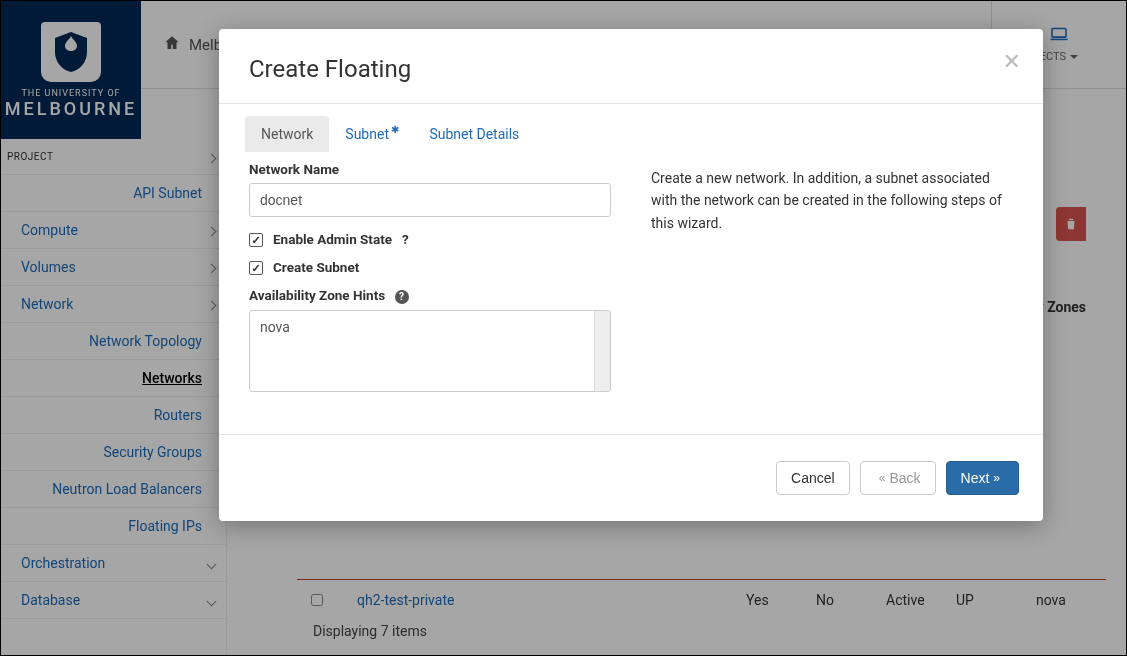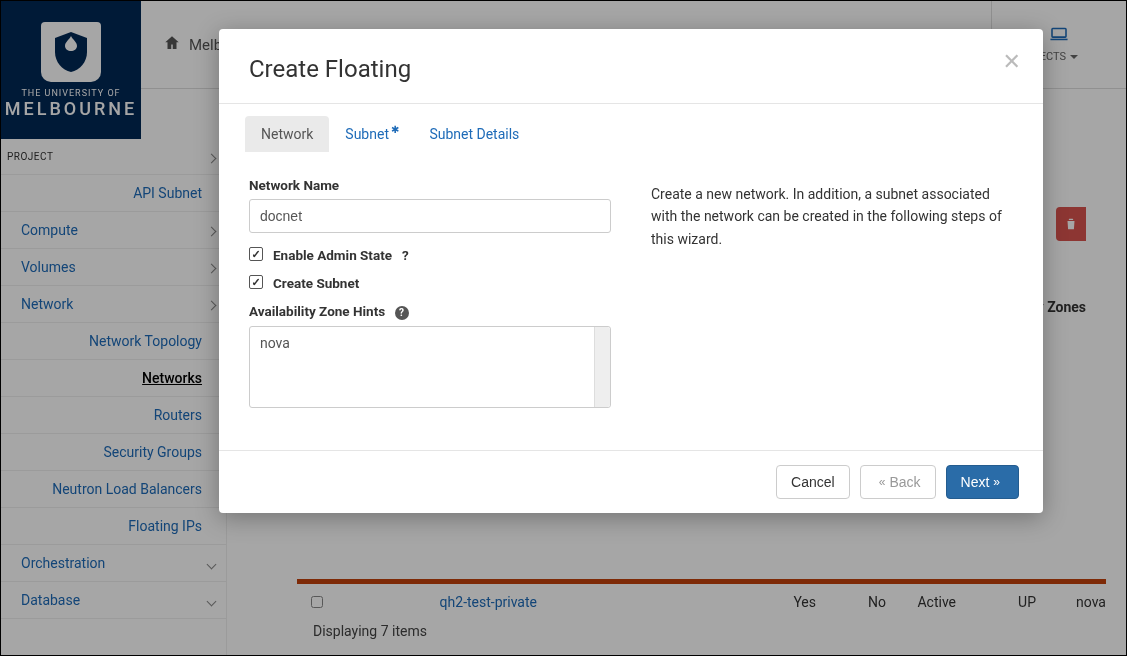--- a/index.html
+++ b/index.html
@@ -26,56 +26,56 @@
   .sidebar-link.cat { color: #1e6bb8; text-align: left; padding-left: 20px; position: relative; }
   .sidebar-link.sub { padding-right: 24px; }
   .sidebar-link.active { color: #000; text-decoration: underline; font-weight: 500; }
   .mini-caret { position: absolute; right: 10px; top: 16px; width: 8px; height: 8px; }
   .mini-caret::before { content:""; display:block; width:6px; height:6px; border-right:1px solid #888; border-bottom:1px solid #888; transform:rotate(-45deg); }
   .mini-caret.down::before { transform:rotate(45deg); }
   .create-net-btn { position:absolute; top: 206px; right: 88px; border:1px solid #ccc; border-radius:4px; padding:6px 12px; background:#fff; color:#333; font-size:14px; }
   .del-btn { position:absolute; top: 206px; right: 40px; width: 30px; height: 34px; background:#d9534f; border-radius:4px 0 0 4px; display:flex; align-items:center; justify-content:center; color:#fff; }
   .col-hdr { position:absolute; top: 298px; right: 40px; font-weight:700; font-size:14px; color:#333; }
 
-  .bg-row { position:absolute; left: 296px; right: 20px; height: 40px; display:flex; align-items:center; font-size:14px; border-top:5px solid #c2410c;text-align:right; }
+  .bg-row { position:absolute; left: 296px; right: 20px; height: 40px; display:flex; align-items:center; font-size:14px; border-top:1px solid #c2410c; }
   .bg-row .cb { width: 40px; display:flex; justify-content:center; }
   .bg-row .nm { width: 200px; color:#1e6bb8; }
   .bg-row .c { width: 70px; }
   .bg-row .st { width: 80px; }
   .displaying { position:absolute; top: 622px; left: 312px; font-size:14px; color:#444; }
 
   
   .overlay { position:absolute; inset:0; background:rgba(0,0,0,0.35); z-index:10; }
   .modal { position:absolute; top: 28px; left: 218px; width: 824px; background:#fff; border-radius:4px; z-index:20; box-shadow:0 5px 25px rgba(0,0,0,0.3); }
   .modal-header { padding: 26px 30px 20px; position:relative; }
   .modal-title { font-size: 24px; font-weight: 400; color:#333; }
   .modal-close { position:absolute; top: 20px; right: 22px; font-size:22px; color:#bbb; cursor:pointer; }
   .modal-divider { border:none; border-top:1px solid #e5e5e5; }
 
   .tabs { display:flex; padding: 12px 26px 0; gap: 0; border-bottom:1px solid transparent; }
   .tab { padding: 10px 16px; font-size:14px; color:#1e6bb8; cursor:pointer; border-radius:4px 4px 0 0; position:relative; }
   .tab.active { background:#eaeaea; color:#555; }
   .tab .star { color:#1e6bb8; font-size:10px; position:relative; top:-6px; left:2px; }
 
-  .modal-body { display:flex; padding: 8px 30px 28px; gap: 40px; margin-top: 16px; }
+  .modal-body { display:flex; padding: 8px 30px 28px; gap: 40px; }
   .form-col { flex:1; max-width: 372px; }
   .help-col { flex:1; padding-top: 6px; font-size:14px; color:#333; line-height:1.6; }
 
   .fgroup { margin-bottom: 14px; }
   .flabel { font-weight:700; font-size:13.5px; color:#333; display:block; margin-bottom:6px; }
   .flabel .help-q { display:inline-flex; width:14px; height:14px; border-radius:50%; background:#555; color:#fff; font-size:10px; align-items:center; justify-content:center; margin-left:6px; font-weight:700; }
   .text-input { width:100%; height:34px; border:1px solid #ccc; border-radius:3px; padding:3px 10px; font-size:14px; color:#555; }
-  .checkbox-row { display:flex; align-items:flex-start; font-weight:700; font-size:13.5px; margin-bottom:12px; }
+  .checkbox-row { display:flex; align-items:flex-end; font-weight:700; font-size:13.5px; margin-bottom:12px; }
   .checkbox-row .cb-box { width:14px; height:14px; border:1px solid #555; border-radius:2px; margin-right:10px; display:flex; align-items:center; justify-content:center; background:#fff; }
   .checkbox-row .cb-box::after { content:"✓"; font-size:11px; color:#333; line-height:1; }
   .multiselect { width:100%; height:82px; border:1px solid #ccc; border-radius:3px; padding:6px 10px; font-size:14px; color:#555; position:relative; background:#fff; }
   .multiselect .opt { padding:2px 0; }
   .multiselect .scrolltrack { position:absolute; right:0; top:0; bottom:0; width:16px; background:#eee; border-left:1px solid #ddd; border-radius:0 3px 3px 0; }
 
-  .modal-footer { border-top:1px solid #e5e5e5; padding:14px 24px; display:flex; justify-content:flex-end; gap:10px; }
+  .modal-footer { border-top:1px solid #e5e5e5; padding:26px 24px; display:flex; justify-content:flex-end; gap:10px; }
   .btn { height:34px; padding:0 14px; border-radius:4px; font-size:14px; display:inline-flex; align-items:center; cursor:pointer; }
   .btn-default { background:#fff; border:1px solid #ccc; color:#333; }
   .btn-default.muted { color:#999; }
   .btn-primary { background:#2a6ca8; border:1px solid #245c8f; color:#fff; }
   .btn .angle { margin:0 4px; font-size:12px; }
 </style>
 </head>
 <body>
 
 <div class="logo-block">

